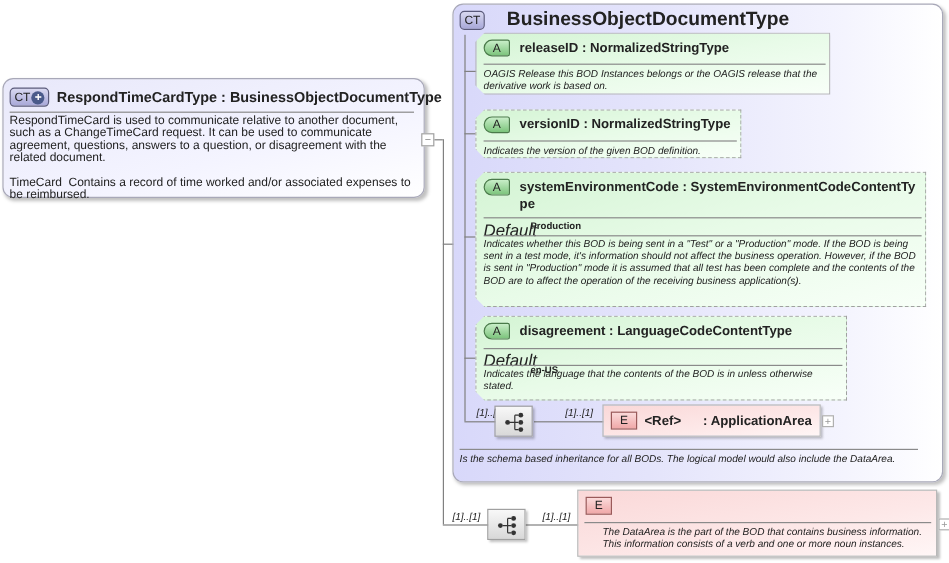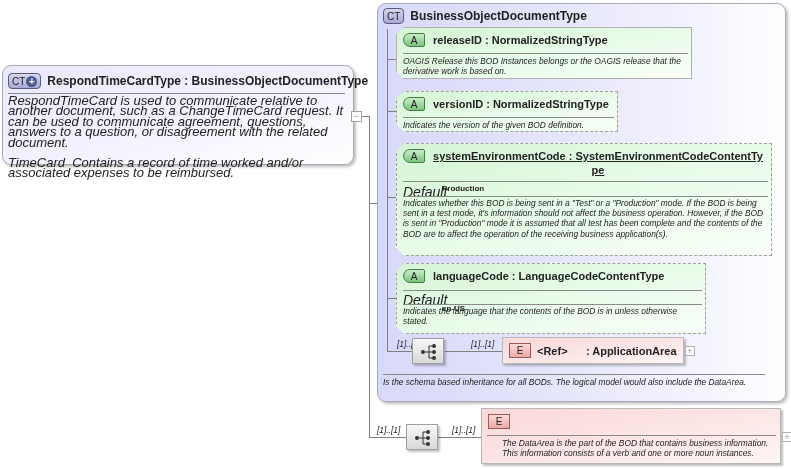--- a/index.html
+++ b/index.html
@@ -13,21 +13,21 @@
   
   .root-ct {
     position: absolute; left: 2px; top: 65px; width: 352px; height: 100px;
     background: linear-gradient(to bottom right, #e8e8fa 0%, #f4f4ff 60%, #ffffff 100%);
     border: 1px solid #a8a8b8; border-radius: 9px;
     box-shadow: 2px 2px 3px rgba(0,0,0,0.25);
   }
   .root-ct .hdr { position: absolute; left: 5px; top: 6px; right: 5px; height: 18px; display: flex; align-items: center; }
   .root-ct .title { font-weight: bold; font-size: 12px; margin-left: 6px; color: #222; white-space: nowrap; }
   .root-ct .sep { position: absolute; left: 5px; right: 8px; top: 27px; height: 1px; background: #8a8a8a; }
-  .root-ct .doc { position: absolute; left: 5px; top: 30px; right: 8px; font-style: italic; font-size: 13px; line-height: 10.4px; color: #222; }
+  .root-ct .doc { position: absolute; left: 5px; top: 30px; right: 8px; font-size: 10px; line-height: 10.4px; color: #222; }
   .root-ct .doc p { white-space: pre-wrap; }
 
   .ct-badge {
     display: inline-flex; align-items: center; justify-content: center;
     height: 16px; padding: 0 3px; border: 1px solid #5a5a7a; border-radius: 4px;
     background: linear-gradient(#d8d8f0, #a8a8d8); font-size: 10px; color: #222; font-weight: normal;
   }
   .ct-plus { display: inline-block; width: 11px; height: 11px; border-radius: 50%; background: #4a5a8a; color: #fff; font-size: 10px; line-height: 11px; text-align: center; margin-left: 1px; font-weight: bold; }
 
   .collapse-btn {
@@ -36,21 +36,21 @@
   }
 
   
   .bod {
     position: absolute; left: 377px; top: 3px; width: 409px; height: 399px;
     background: linear-gradient(to right, #d8d8fa 0%, #e4e4fb 40%, #f4f4fe 80%, #ffffff 100%);
     border: 1px solid #a8a8b8; border-radius: 9px;
     box-shadow: 2px 2px 3px rgba(0,0,0,0.25);
   }
   .bod .hdr { position: absolute; left: 5px; top: 4px; display: flex; align-items: center; }
-  .bod .title { font-weight: bold; font-size: 12px; margin-left: 6px; color: #222; }
+  .bod .title { font-weight: bold; font-size: 16px; margin-left: 18px; color: #222; }
   .bod .foot-sep { position: absolute; left: 5px; right: 20px; top: 370px; height: 1px; background: #8a8a8a; }
   .bod .foot-doc { position: absolute; left: 5px; top: 373px; right: 20px; font-style: italic; font-size: 8.4px; line-height: 10.4px; color: #222; }
 
   
   .attr {
     position: absolute; background: linear-gradient(to bottom right, #d4f4d4 0%, #e8fbe8 50%, #f8fff8 100%);
     clip-path: polygon(8px 0, 100% 0, 100% 100%, 8px 100%, 0 calc(100% - 8px), 0 8px);
   }
   .attr.solid { border: 1px solid #b0b0b0; box-shadow: 2px 2px 2px rgba(0,0,0,0.2); }
   .attr.dashed { border: 1px dashed #a0a0a0; }
@@ -149,33 +149,33 @@
       <span class="a-badge">A</span>
       <span class="aname">versionID : NormalizedStringType</span>
     </div>
     <div class="sep" style="top:25px;"></div>
     <div class="doc" style="top:28px;">Indicates the version of the given BOD definition.</div>
   </div>
 
   <div class="attr dashed" style="left:18px; top:139px; width:376px; height:113px;">
     <div class="ahdr" style="width:364px;">
       <span class="a-badge">A</span>
-      <span class="aname" style="width:330px; text-align:center; word-break:break-all;text-decoration:underline;">systemEnvironmentCode : SystemEnvironmentCodeContentTy pe</span>
+      <span class="aname" style="width:330px; text-align:left; word-break:break-all;">systemEnvironmentCode : SystemEnvironmentCodeContentTy pe</span>
     </div>
     <div class="sep" style="top:37px;"></div>
     <span class="deflbl" style="top:40px;">Default</span>
     <span class="defval" style="left:45px; top:40px;">Production</span>
     <div class="sep" style="top:52px;"></div>
     <div class="doc" style="top:54px;">Indicates whether this BOD is being sent in a "Test" or a "Production" mode. If the BOD is being sent in a test mode, it's information should not affect the business operation. However, if the BOD is sent in "Production" mode it is assumed that all test has been complete and the contents of the BOD are to affect the operation of the receiving business application(s).</div>
   </div>
 
   <div class="attr dashed" style="left:18px; top:259px; width:310px; height:71px;">
     <div class="ahdr">
       <span class="a-badge">A</span>
-      <span class="aname">languageCode : LanguageCodeContentType</span>
+      <span class="aname">disagreement : LanguageCodeContentType</span>
     </div>
     <div class="sep" style="top:26px;"></div>
     <span class="deflbl" style="top:28px;">Default</span>
     <span class="defval" style="left:45px; top:28px;margin-top:12px;">en-US</span>
     <div class="sep" style="top:40px;"></div>
     <div class="doc" style="top:42px;">Indicates the language that the contents of the BOD is in unless otherwise stated.</div>
   </div>
 
   <span class="card" style="left:19px; top:335px;">[1]..[1]</span>
   <div class="seq" style="left:34px; top:334px;">

